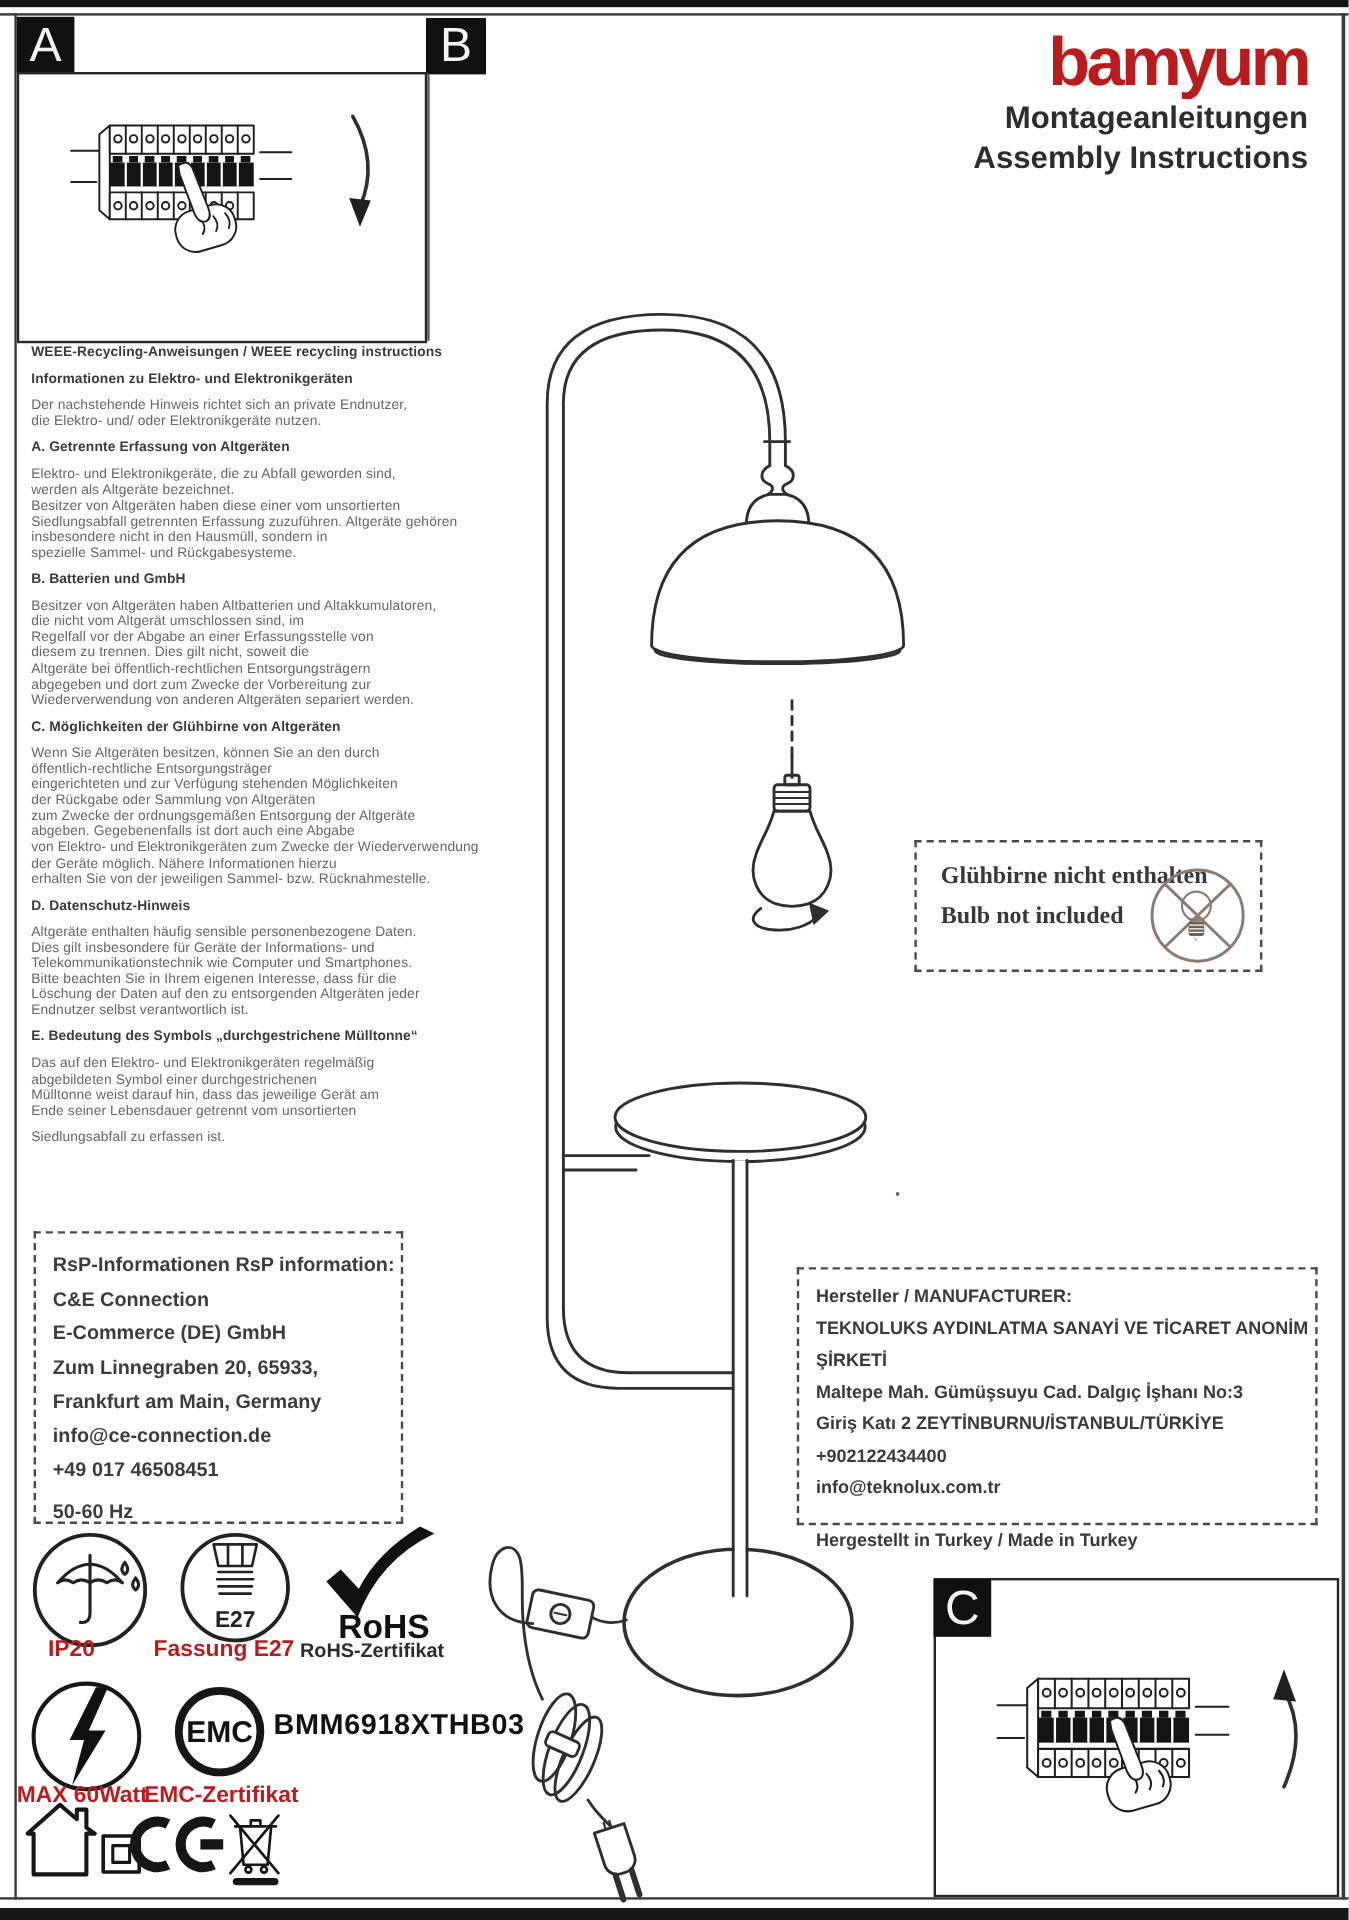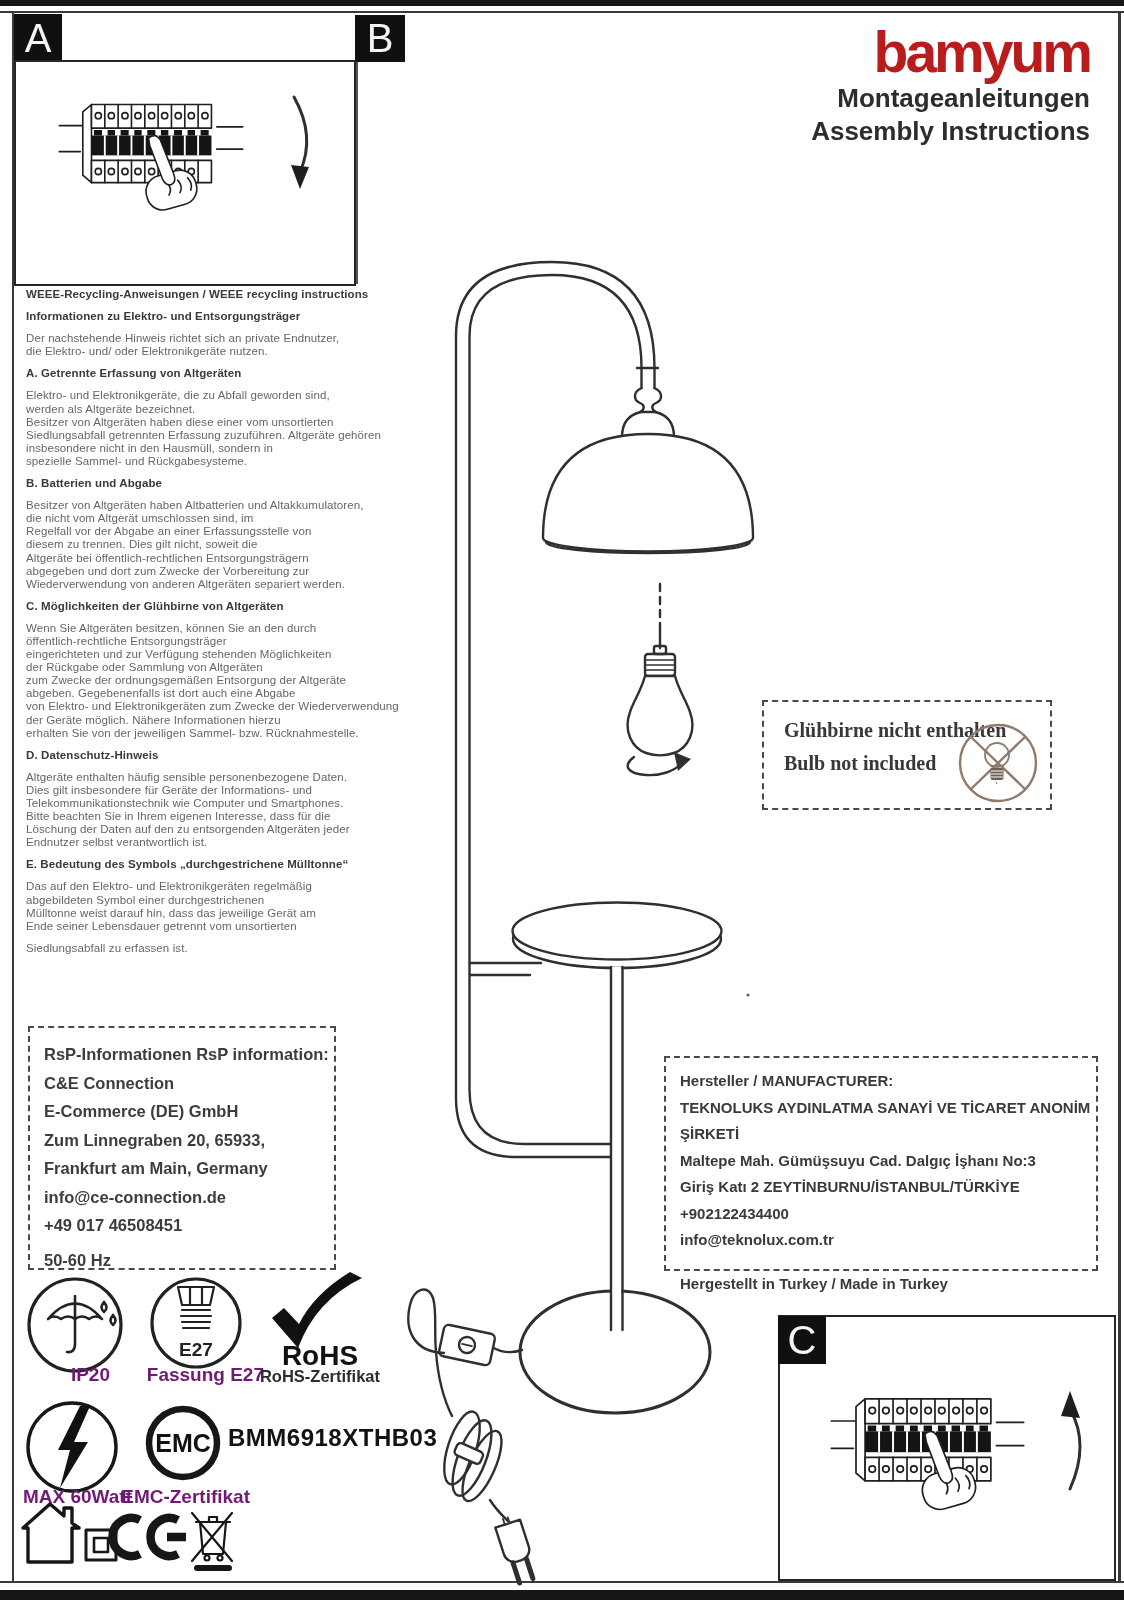--- a/index.html
+++ b/index.html
@@ -26,22 +26,22 @@
   .weee .hdg{font-weight:bold;color:#3a3a3a;margin:0 0 9px 0;white-space:pre-line;}
   .weee .par{color:#666666;margin:0 0 9px 0;white-space:pre-line;}
   
   .dash-box{border:2px dashed #4a4a4a;background:#fff;}
   .rsp{font-size:16.5px;font-weight:bold;color:#3c3c3c;line-height:28.5px;padding:12px 0 0 14px;}
   .rsp .gap-top{margin-top:6px;}
   .mfr{font-size:15px;font-weight:bold;color:#3a3a3a;line-height:26.5px;padding:10px 0 0 14px;}
   .mfr-footer{margin-top:17px;}
   .bulbbox-text{font-size:20px;font-weight:bold;color:#383838;line-height:33px;padding:12px 0 0 20px;}
   
-  .cap{font-weight:bold;color:#701a75;text-align:right;font-size:19px;}
-  .cap-sm{font-weight:bold;color:#2c2c2c;text-align:center;font-size:16.5px;}
+  .cap{font-weight:bold;color:#b91c1c;text-align:left;font-size:19px;}
+  .cap-sm{font-weight:bold;color:#2c2c2c;text-align:left;font-size:16.5px;}
   .model{font-size:24px;font-weight:bold;color:#121212;letter-spacing:0.5px;}
   .cb{stroke:#1f1f1f;stroke-width:2.6;fill:none;stroke-linejoin:round;stroke-linecap:round;}
   .ln{stroke:#2f2f2f;stroke-width:2.4;fill:none;stroke-linecap:round;stroke-linejoin:round;}
 </style>
 </head>
 <body>
 
 <div id="page">
 
   <div class="abs bar-top"></div>
@@ -93,31 +93,31 @@
   </div>
 
   <div class="abs" style="right:34px;top:22px;text-align:right;">
     <div class="brand">bamyum</div>
     <div class="subtitle">Montageanleitungen</div>
     <div class="subtitle">Assembly Instructions</div>
   </div>
 
   <div class="abs weee" style="left:26px;top:288px;">
     <div class="hdg">WEEE-Recycling-Anweisungen / WEEE recycling instructions</div>
-    <div class="hdg">Informationen zu Elektro- und Entsorgungsträger</div>
+    <div class="hdg">Informationen zu Elektro- und Elektronikgeräten</div>
     <div class="par">Der nachstehende Hinweis richtet sich an private Endnutzer,
  die Elektro- und/ oder Elektronikgeräte nutzen.</div>
     <div class="hdg">A. Getrennte Erfassung von Altgeräten</div>
     <div class="par">Elektro- und Elektronikgeräte, die zu Abfall geworden sind,
  werden als Altgeräte bezeichnet.
 Besitzer von Altgeräten haben diese einer vom unsortierten
 Siedlungsabfall getrennten Erfassung zuzuführen. Altgeräte gehören
 insbesondere nicht in den Hausmüll, sondern in
 spezielle Sammel- und Rückgabesysteme.</div>
-    <div class="hdg">B. Batterien und Abgabe</div>
+    <div class="hdg">B. Batterien und GmbH</div>
     <div class="par">Besitzer von Altgeräten haben Altbatterien und Altakkumulatoren,
  die nicht vom Altgerät umschlossen sind, im
 Regelfall vor der Abgabe an einer Erfassungsstelle von
 diesem zu trennen. Dies gilt nicht, soweit die
 Altgeräte bei öffentlich-rechtlichen Entsorgungsträgern
 abgegeben und dort zum Zwecke der Vorbereitung zur
 Wiederverwendung von anderen Altgeräten separiert werden.</div>
     <div class="hdg">C. Möglichkeiten der Glühbirne von Altgeräten</div>
     <div class="par">Wenn Sie Altgeräten besitzen, können Sie an den durch
 öffentlich-rechtliche Entsorgungsträger

